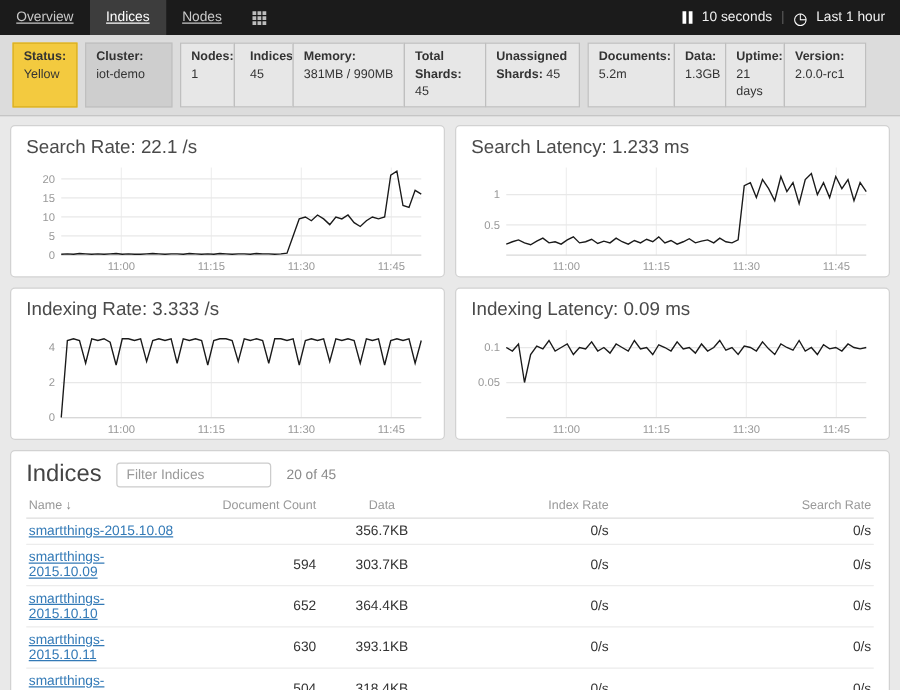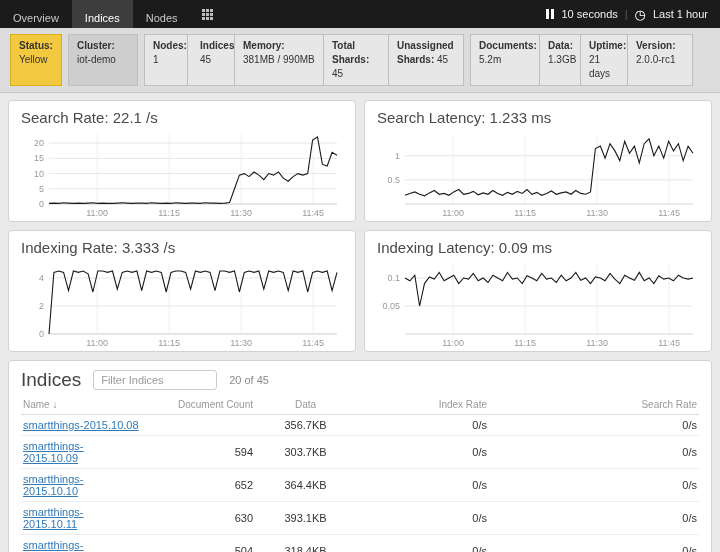--- a/index.html
+++ b/index.html
@@ -4,21 +4,21 @@
 <style>
   * { box-sizing: border-box; margin: 0; padding: 0; }
   body {
     width: 720px; height: 552px; overflow: hidden;
     background: #e9e9e9; color: #333;
     font-family: "Liberation Sans", sans-serif; font-size: 12px;
   }
   
   .nav { display: flex; align-items: stretch; height: 28px; background: #1b1b1b; }
   .nav-tabs { display: flex; align-items: stretch; }
-  .nav-tab { display: flex; align-items: flex-start; padding: 12px 13px; font-size: 11px; color: #c9c9c9; cursor: pointer; }
+  .nav-tab { display: flex; align-items: center; padding: 12px 13px; font-size: 11px; color: #c9c9c9; cursor: pointer; text-decoration: underline; }
   .nav-tab.active { background: #3d3d3d; color: #fff; }
   .icon-tab { display: flex; align-items: center; padding: 0 11px; cursor: pointer; }
   .grid-icon { display: grid; grid-template-columns: repeat(3, 3px); grid-template-rows: repeat(3, 3px); gap: 1px; }
   .grid-icon i { background: #bdbdbd; display: block; }
   .nav-right { margin-left: auto; display: flex; align-items: center; gap: 7px; padding-right: 12px; font-size: 11px; color: #f0f0f0; }
   .pause-icon { display: flex; gap: 2px; cursor: pointer; }
   .pause-icon i { display: block; width: 3px; height: 10px; background: #fff; }
   .nav-sep { color: #5d5d5d; }
   .clock-icon { font-size: 13px; color: #fff; line-height: 1; }
   

